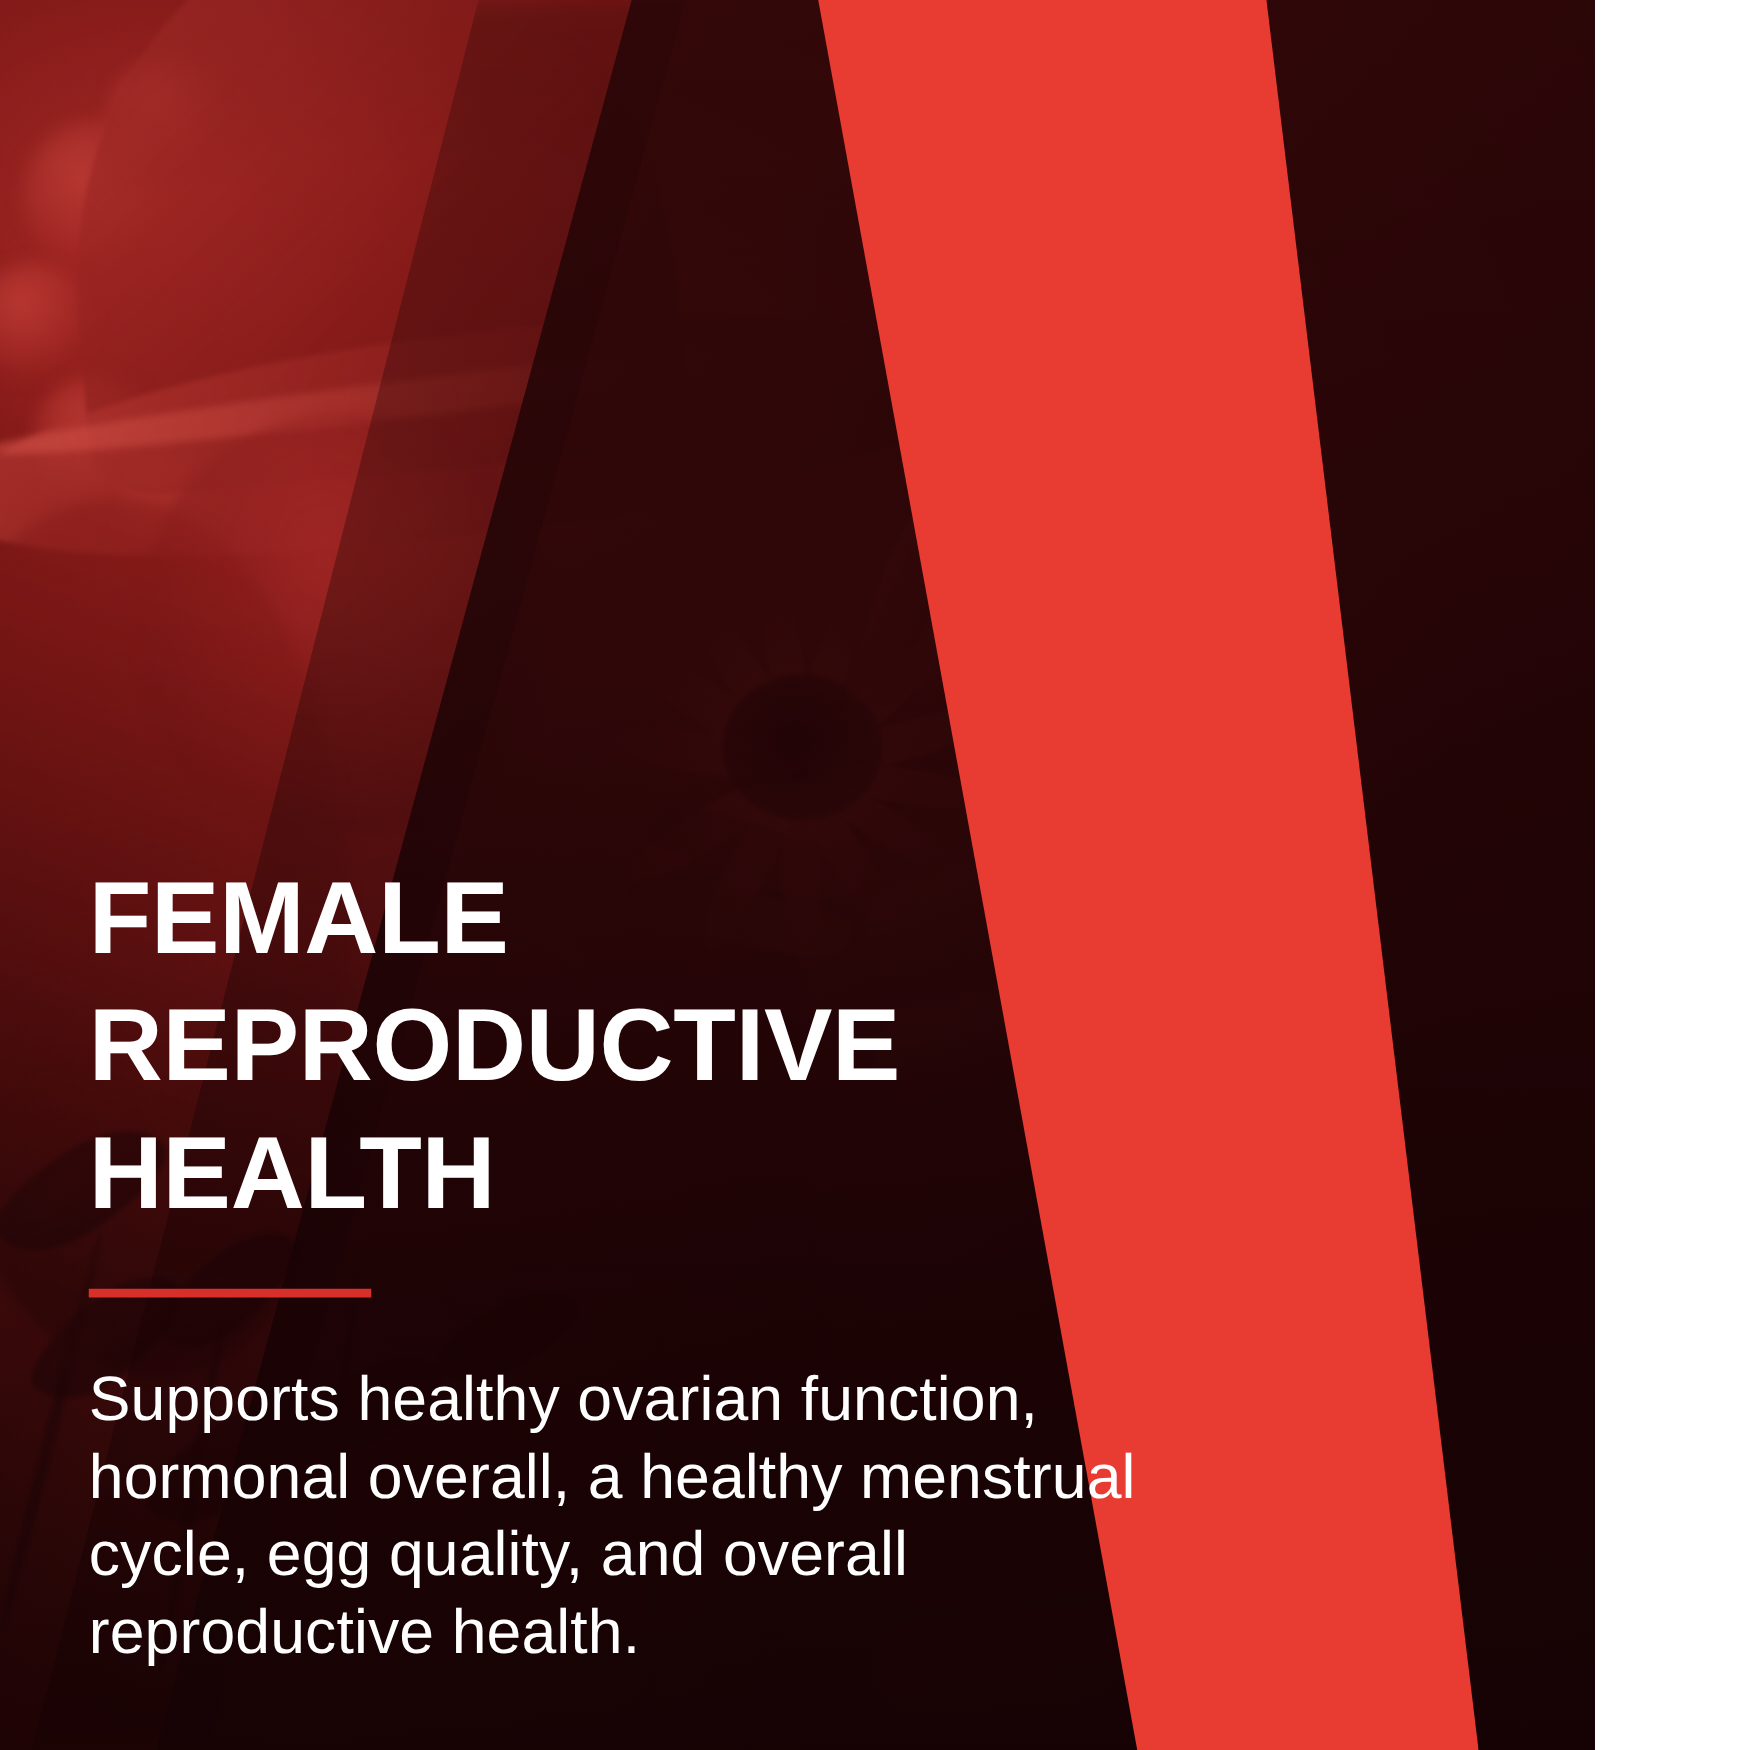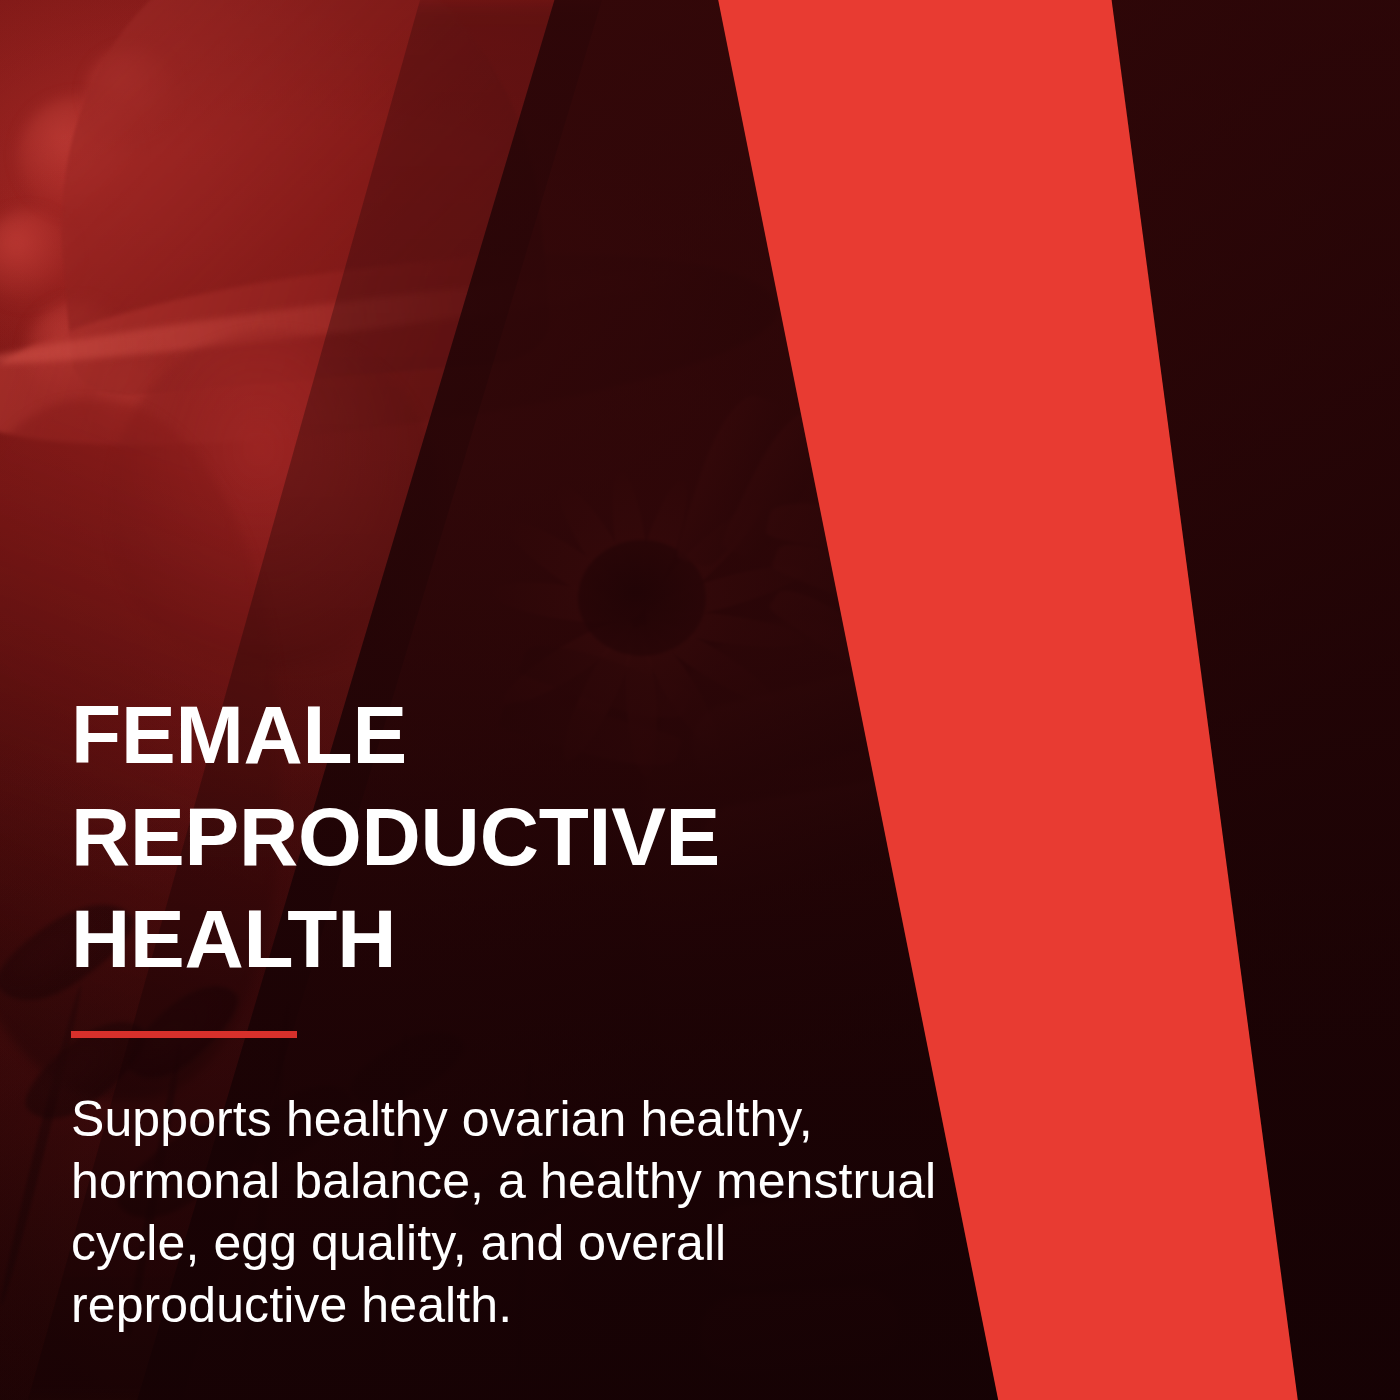--- a/index.html
+++ b/index.html
@@ -3,21 +3,21 @@
 <meta charset="utf-8">
 <title>Female Reproductive Health</title>
 <style>
   html, body {
     margin: 0;
     padding: 0;
     background: #ffffff;
   }
   #stage {
     position: relative;
-    width: 1400px;
+    width: 1276px;
     height: 1400px;
     overflow: hidden;
     background: #14532d;
     font-family: "Liberation Sans", sans-serif;
     -webkit-font-smoothing: antialiased;
   }
 
   
   .photo-layer {
     position: absolute;
@@ -285,16 +285,16 @@
 
   <div class="red-band" style="background:#e83b32;"></div>
 
   <div class="content">
     <h1 class="headline">FEMALE
 REPRODUCTIVE
 HEALTH</h1>
 
     <div class="rule" style="background: rgb(215, 48, 43);"></div>
 
-    <p class="subcopy">Supports healthy ovarian healthy, hormonal balance, a healthy menstrual cycle, egg quality, and overall reproductive health.</p>
+    <p class="subcopy">Supports healthy ovarian function, hormonal overall, a healthy menstrual cycle, egg quality, and overall reproductive health.</p>
   </div>
 
 </div>
 
 </body></html>

